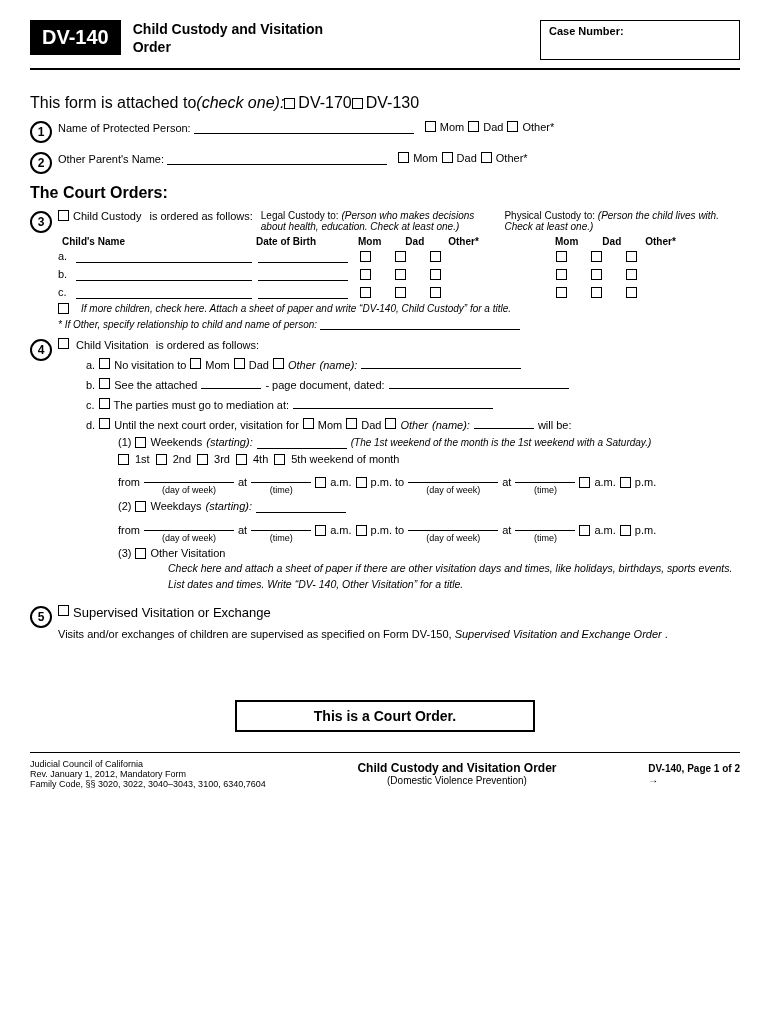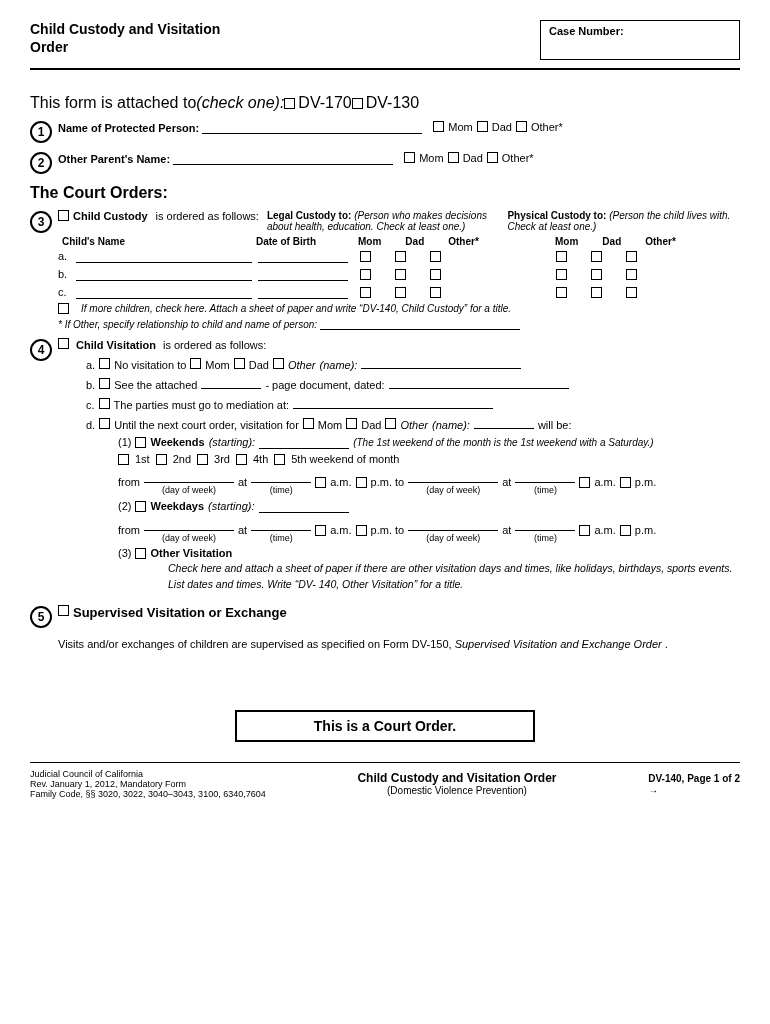--- a/index.html
+++ b/index.html
@@ -172,21 +172,21 @@
       display: flex;
       justify-content: space-between;
       align-items: center;
       font-size: 9px;
     }
     .footer-left { font-size: 9px; }
     .footer-center { font-size: 12px; font-weight: bold; text-align: center; }
     .footer-right { font-size: 10px; font-weight: bold; }
 
     .italic { font-style: italic; }
-    .bold { font-weight: bold; }
+    .bold { font-weight: normal; }
     .small { font-size: 10px; }
 
     .section-with-cb {
       display: flex;
       align-items: flex-start;
       gap: 4px;
       text-align: center;
     }
 
     .other-visitation-text {
@@ -195,20 +195,21 @@
       margin-left: 50px;
       margin-top: 2px;
       margin-bottom: 4px;
       line-height: 1.5;
     }
   </style>
 </head>
 <body>
 
 <div class="header">
+  <div class="form-number">DV-140</div>
   <div class="form-title">
     <span>Child Custody and Visitation</span><br>
     <span>Order</span>
   </div>
   <div class="case-number-box">
     <span class="case-number-label">Case Number:</span>
   </div>
 </div>
 
 <hr class="header-line">
@@ -512,21 +513,21 @@
         <span class="bold">Other Visitation</span>
       </div>
       <div class="other-visitation-text">Check here and attach a sheet of paper if there are other visitation days and times, like holidays, birthdays, sports events. List dates and times. Write “DV- 140, Other Visitation” for a title.</div>
     </div>
   </div>
 </div>
 
 <div class="section-row" style="margin-top:8px;">
   <div class="section-num">5</div>
   <div class="section-content">
-    <div style="display:flex; align-items:flex-start; gap:4px; margin-bottom:18px;">
+    <div style="display:flex; align-items:flex-start; gap:4px; margin-bottom:8px;">
       <span class="cb"></span>
       <span class="bold" style="font-size:13px;">Supervised Visitation or Exchange</span>
     </div>
     <div>
       <span>Visits and/or exchanges of children are supervised as specified on Form DV-150,</span>
       <span class="italic">Supervised Visitation and Exchange Order</span>
       <span>.</span>
     </div>
   </div>
 </div>

